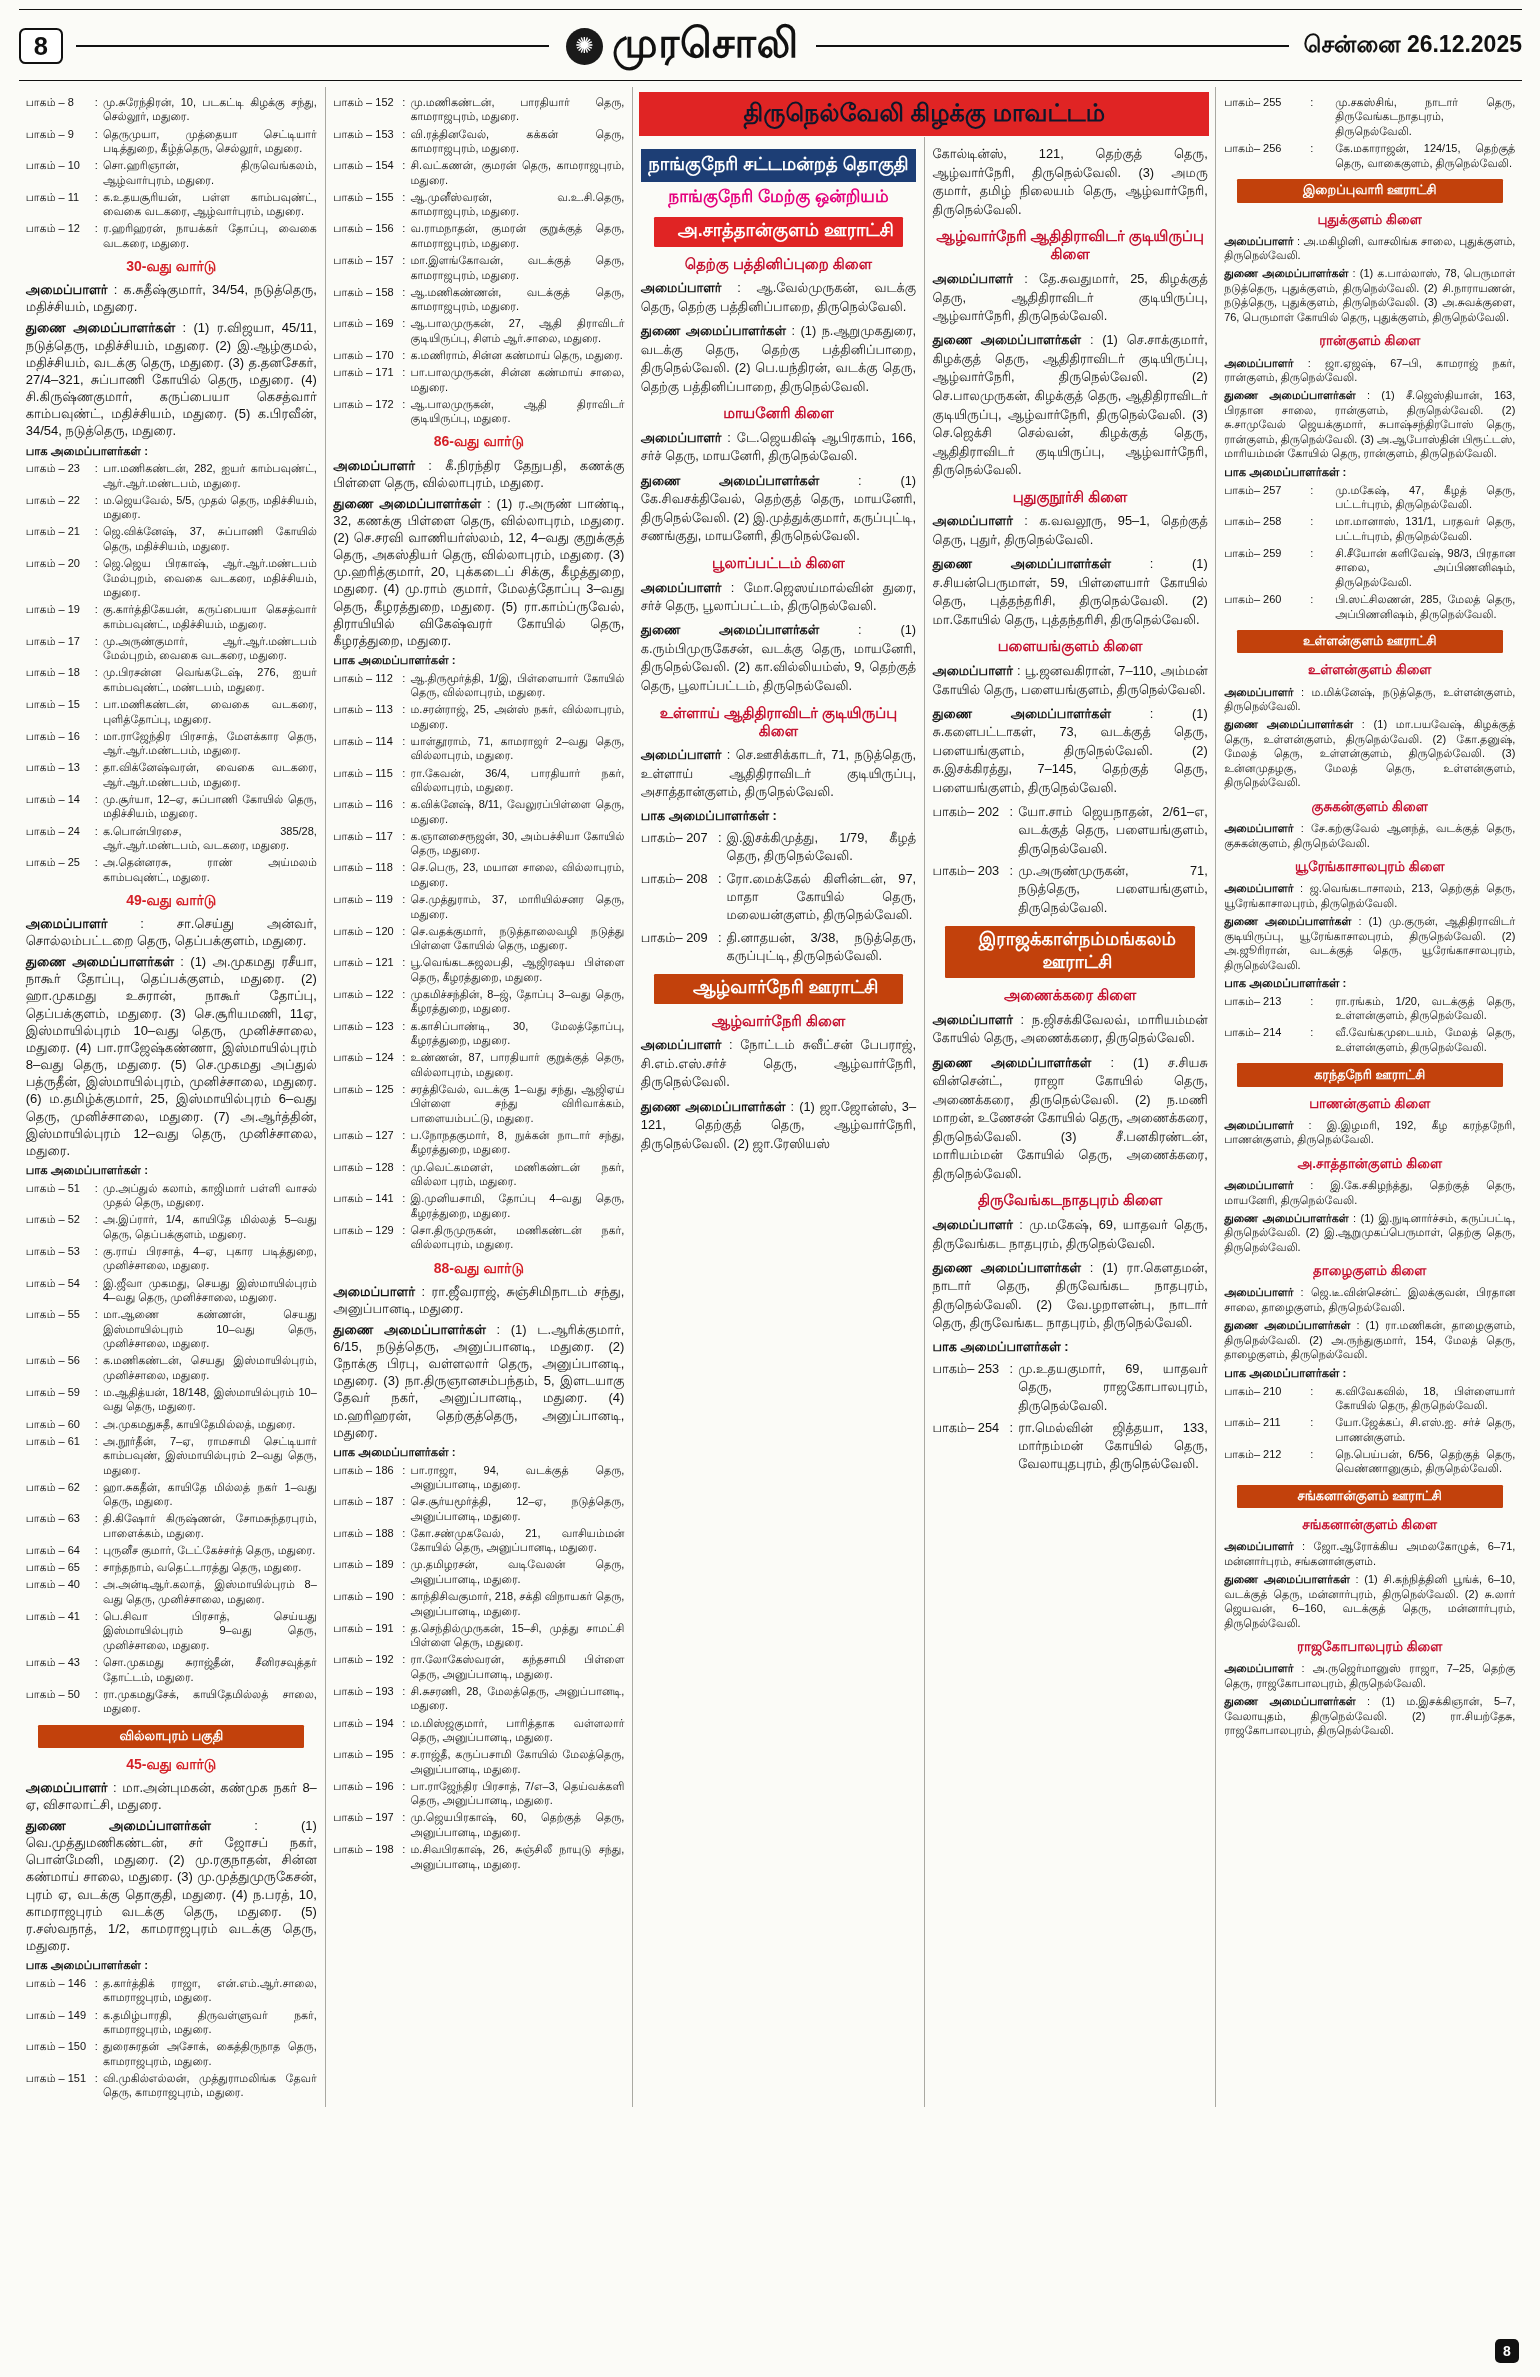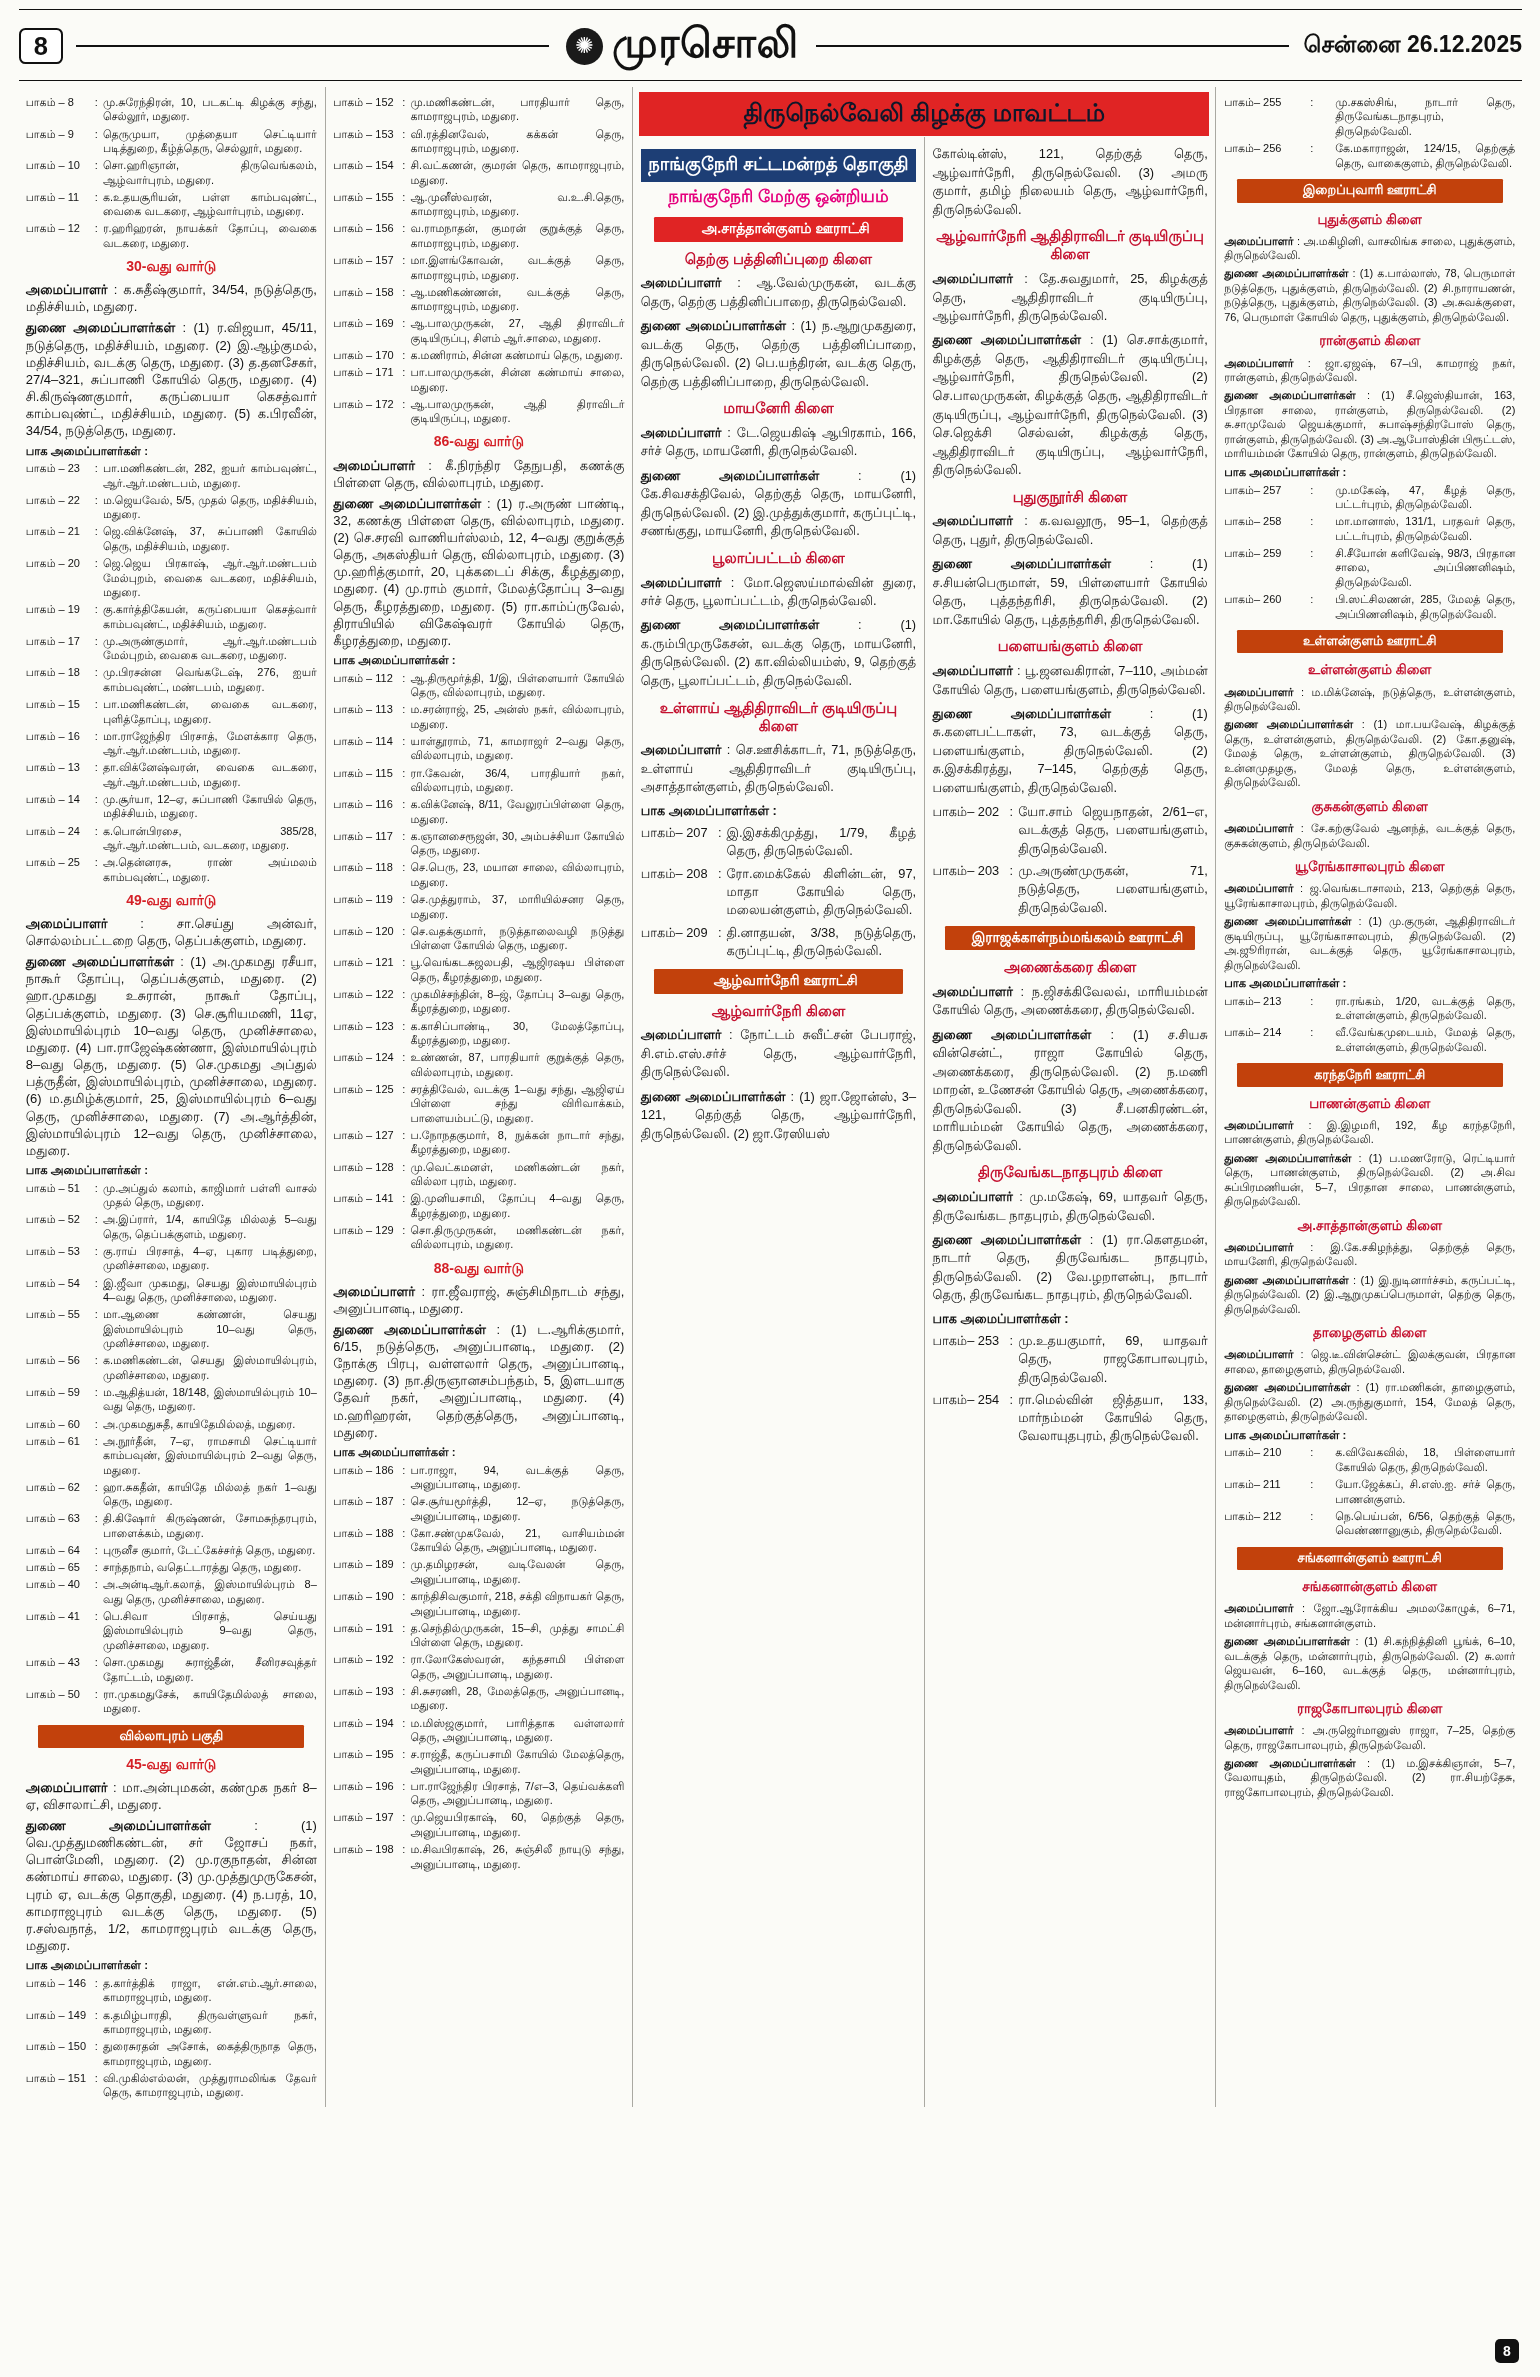--- a/index.html
+++ b/index.html
@@ -36,21 +36,21 @@
   .col5 .pagam{font-size:11px;gap:22px;}
   .pnum{min-width:64px;white-space:nowrap;}
   .mid .pnum{min-width:72px;}
   .psep{flex:0 0 auto;}
   .ptxt{flex:1;text-align:justify;}
   .ward-heading{text-align:center;color:#d41f26;font-weight:bold;font-size:14px;margin:7.7px 0 5.1px;}
   .branch-heading{text-align:center;color:#c41230;font-weight:bold;font-size:13.4px;margin:9px 2.6px 5.1px;}
   .mid .branch-heading{font-size:14.7px;}
   .panchayat-heading{text-align:center;color:#fff;font-weight:bold;font-size:12.8px;
                      padding:3.2px 6.4px;margin:9px 12.8px 5.1px;border-radius:1.3px;background:#c2410c;}
-  .mid .panchayat-heading{font-size:14px;padding-left:21px;}
+  .mid .panchayat-heading{font-size:18px;padding-left:21px;}
   .panchayat-heading.red{background:#e02424;}
   .org-para{font-size:13px;line-height:1.32;text-align:justify;margin:3.8px 0;}
   .mid .org-para{font-size:12.8px;line-height:1.45;margin:5.7px 0;}
   .col5 .org-para{font-size:11px;}
   .org-lead{font-weight:bold;}
   .section-label{font-weight:bold;font-size:11.5px;margin:5.1px 0 2.6px;}
   .mid .section-label{font-size:12.8px;}
   .cont-para{font-size:11px;line-height:1.32;text-align:justify;margin:2.6px 0;}
   .mid .cont-para{font-size:12.8px;line-height:1.45;}
   
@@ -647,21 +647,20 @@
           <span class="ptxt">ரா.ரங்கம், 1/20, வடக்குத் தெரு, உள்ளன்குளம், திருநெல்வேலி.</span>
         </div>
         <div class="pagam">
           <span class="pnum">பாகம்– 214</span>
           <span class="psep">:</span>
           <span class="ptxt">வீ.வேங்கமுடையம், மேலத் தெரு, உள்ளன்குளம், திருநெல்வேலி.</span>
         </div>
         <div class="panchayat-heading">கரந்தநேரி ஊராட்சி</div>
         <div class="branch-heading">பாணன்குளம் கிளை</div>
         <div class="org-para"><span class="org-lead">அமைப்பாளர்</span> : <span class="org-text">இ.இழமரி, 192, கீழ கரந்தநேரி, பாணன்குளம், திருநெல்வேலி.</span></div>
-        <div class="org-para"><span class="org-lead">துணை அமைப்பாளர்கள்</span> : <span class="org-text">(1) ப.மணரோடு, ரெட்டியார் தெரு, பாணன்குளம், திருநெல்வேலி. (2) அ.சிவ சுப்பிரமணியன், 5–7, பிரதான சாலை, பாணன்குளம், திருநெல்வேலி.</span></div>
         <div class="branch-heading">அ.சாத்தான்குளம் கிளை</div>
         <div class="org-para"><span class="org-lead">அமைப்பாளர்</span> : <span class="org-text">இ.கே.சகிழந்த்து, தெற்குத் தெரு, மாயனேரி, திருநெல்வேலி.</span></div>
         <div class="org-para"><span class="org-lead">துணை அமைப்பாளர்கள்</span> : <span class="org-text">(1) இ.நுடினார்ச்சம், கருப்பட்டி, திருநெல்வேலி. (2) இ.ஆறுமுகப்பெருமாள், தெற்கு தெரு, திருநெல்வேலி.</span></div>
         <div class="branch-heading">தாழைகுளம் கிளை</div>
         <div class="org-para"><span class="org-lead">அமைப்பாளர்</span> : <span class="org-text">ஜெ.டீ.வின்சென்ட் இலக்குவன், பிரதான சாலை, தாழைகுளம், திருநெல்வேலி.</span></div>
         <div class="org-para"><span class="org-lead">துணை அமைப்பாளர்கள்</span> : <span class="org-text">(1) ரா.மணிகன், தாழைகுளம், திருநெல்வேலி. (2) அ.ருந்துகுமார், 154, மேலத் தெரு, தாழைகுளம், திருநெல்வேலி.</span></div>
         <div class="section-label">பாக அமைப்பாளர்கள் :</div>
         <div class="pagam">
           <span class="pnum">பாகம்– 210</span>
           <span class="psep">:</span>

